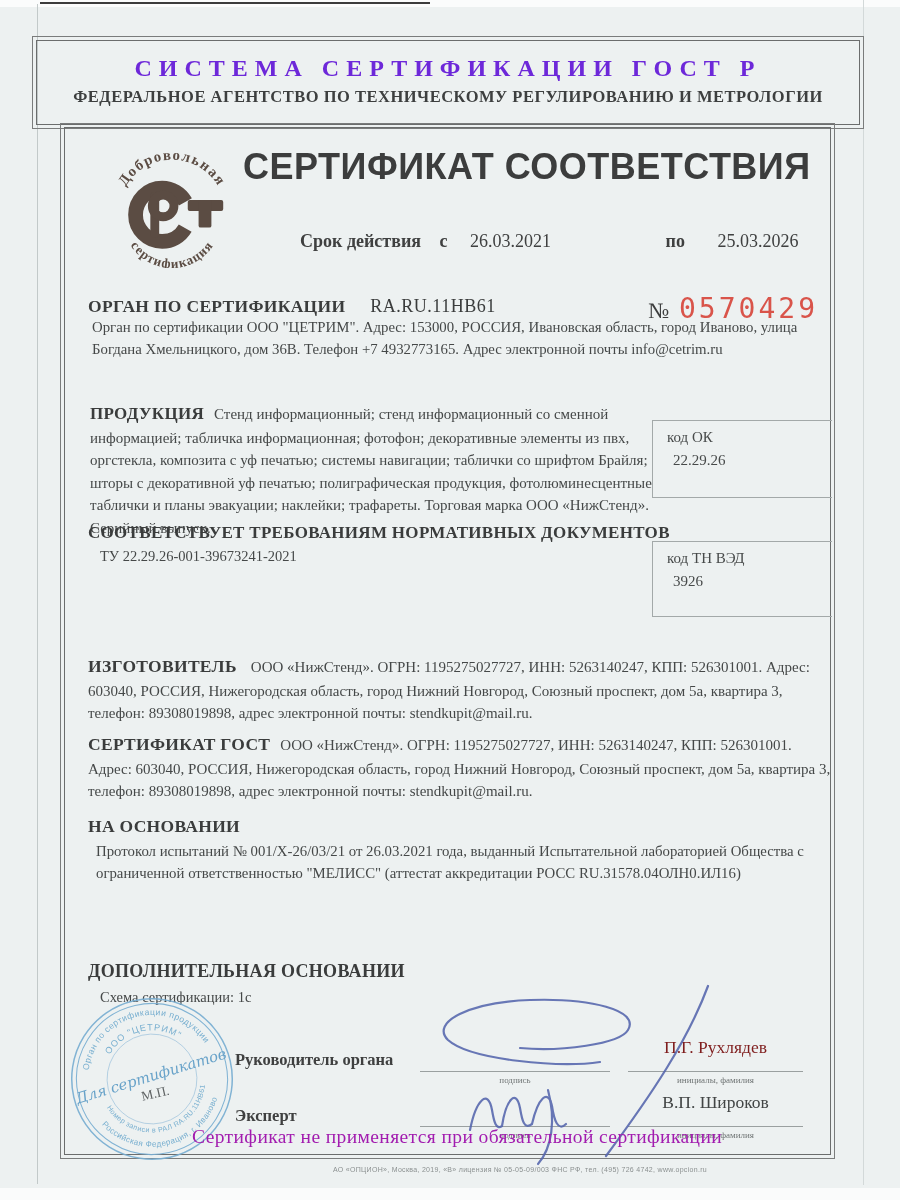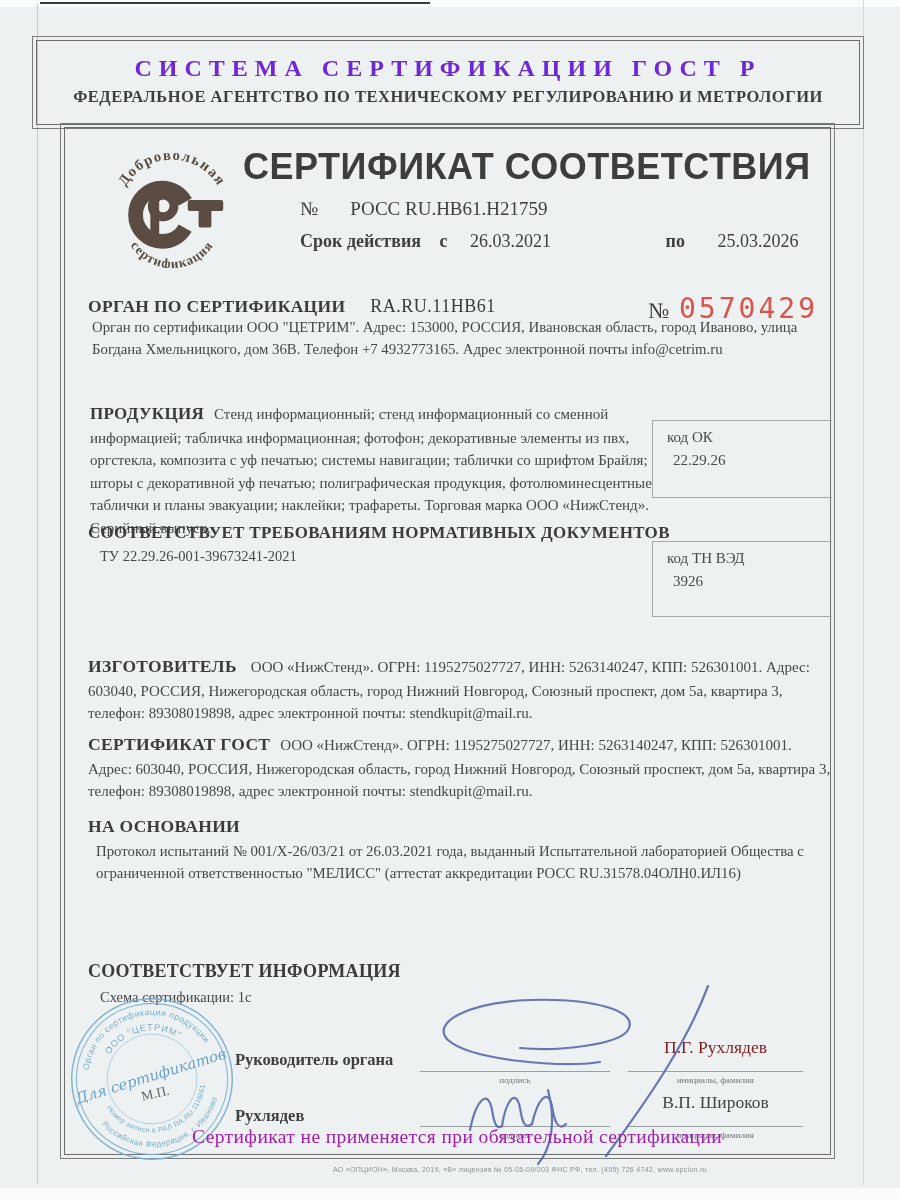--- a/index.html
+++ b/index.html
@@ -112,23 +112,20 @@
       <circle cx="62" cy="78" r="27" fill="none" stroke="#5b4c43" stroke-width="15" pathLength="360" stroke-dasharray="300 60" stroke-dashoffset="-30"></circle>
       <rect x="50" y="55" width="9" height="46" rx="4" fill="#5b4c43"></rect>
       <circle cx="63" cy="69" r="11" fill="none" stroke="#5b4c43" stroke-width="9"></circle>
       <rect x="88" y="63" width="36" height="11" rx="2" fill="#5b4c43"></rect>
       <rect x="99" y="63" width="13" height="28" rx="2" fill="#5b4c43"></rect>
     </g>
   </svg>
 
   <div class="abs title">СЕРТИФИКАТ СООТВЕТСТВИЯ</div>
 
-  <div class="abs reg-row">
-    <span class="numlbl">№</span><span>РОСС RU.НВ61.Н21759</span>
-  </div>
 
   <div class="abs validity">
     <b>Срок действия</b>
     <b style="margin-left:14px">с</b>
     <span class="d1">26.03.2021</span>
     <span class="po">по</span>
     <span class="d2">25.03.2026</span>
   </div>
 
   <div class="abs blank-no">
@@ -159,25 +156,25 @@
     <span class="sec-h">ИЗГОТОВИТЕЛЬ</span><span>ООО «НижСтенд». ОГРН: 1195275027727, ИНН: 5263140247, КПП: 526301001. Адрес: 603040, РОССИЯ, Нижегородская область, город Нижний Новгород, Союзный проспект, дом 5а, квартира 3, телефон: 89308019898, адрес электронной почты: stendkupit@mail.ru.</span>
   </div>
 
   <div class="abs issued">
     <span class="sec-h">СЕРТИФИКАТ ГОСТ</span><span>ООО «НижСтенд». ОГРН: 1195275027727, ИНН: 5263140247, КПП: 526301001. Адрес: 603040, РОССИЯ, Нижегородская область, город Нижний Новгород, Союзный проспект, дом 5а, квартира 3, телефон: 89308019898, адрес электронной почты: stendkupit@mail.ru.</span>
   </div>
 
   <div class="abs sec-h basis-h">НА ОСНОВАНИИ</div>
   <div class="abs sec-t basis-t">Протокол испытаний № 001/Х-26/03/21 от 26.03.2021 года, выданный Испытательной лабораторией Общества с ограниченной ответственностью "МЕЛИСС" (аттестат аккредитации РОСС RU.31578.04ОЛН0.ИЛ16)</div>
 
-  <div class="abs sec-h добavka-h">СООТВЕТСТВУЕТ ИНФОРМАЦИЯ</div>
+  <div class="abs sec-h добavka-h">ДОПОЛНИТЕЛЬНАЯ ОСНОВАНИИ</div>
   <div class="abs sec-t добavka-t">Схема сертификации: 1с</div>
 
   <div class="abs role1">Руководитель органа</div>
-  <div class="abs role2">Рухлядев</div>
+  <div class="abs role2">Эксперт</div>
   <div class="abs sline sl1"></div>
   <div class="abs sline sl2"></div>
   <div class="abs sline nl1"></div>
   <div class="abs sline nl2"></div>
   <div class="abs cap cap1">подпись</div>
   <div class="abs cap cap2">подпись</div>
   <div class="abs cap cap3">инициалы, фамилия</div>
   <div class="abs cap cap4">инициалы, фамилия</div>
   <div class="abs name1">П.Г. Рухлядев</div>
   <div class="abs name2">В.П. Широков</div>

